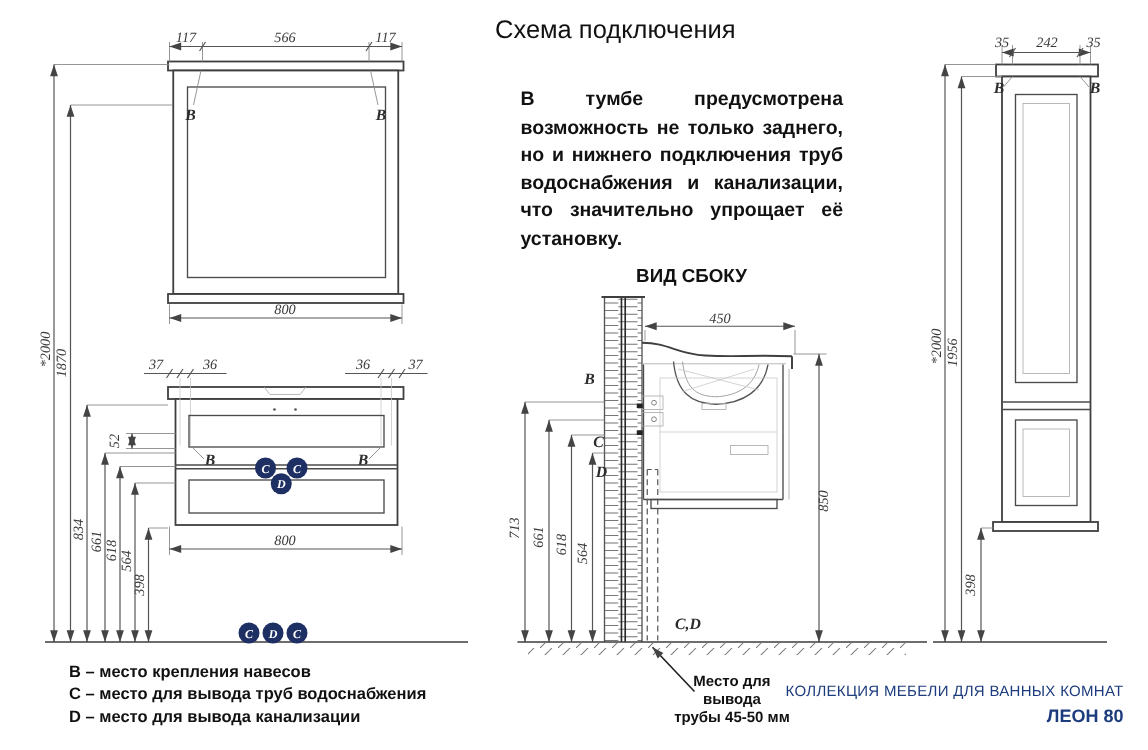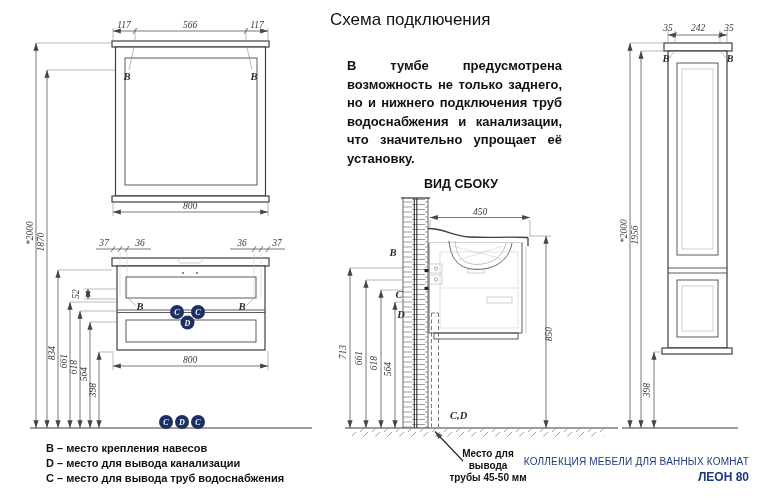--- a/index.html
+++ b/index.html
@@ -289,22 +289,22 @@
 </svg>
 
   <div class="hdr">
     <div>Схема подключения</div>
   </div>
 
   <div class="para">В тумбе предусмотрена возможность не только заднего, но и нижнего подключения труб водоснабжения и канализации, что значительно упрощает её установку.</div>
 
   <div class="legend">
     <div>B – место крепления навесов</div>
+    <div>C – место для вывода труб водоснабжения</div>
     <div>D – место для вывода канализации</div>
-    <div>C – место для вывода труб водоснабжения</div>
   </div>
 
   <div class="footer">
     <div class="coll">КОЛЛЕКЦИЯ МЕБЕЛИ ДЛЯ ВАННЫХ КОМНАТ</div>
     <div class="model">ЛЕОН 80</div>
   </div>
 
 </div>
 
 </body></html>

